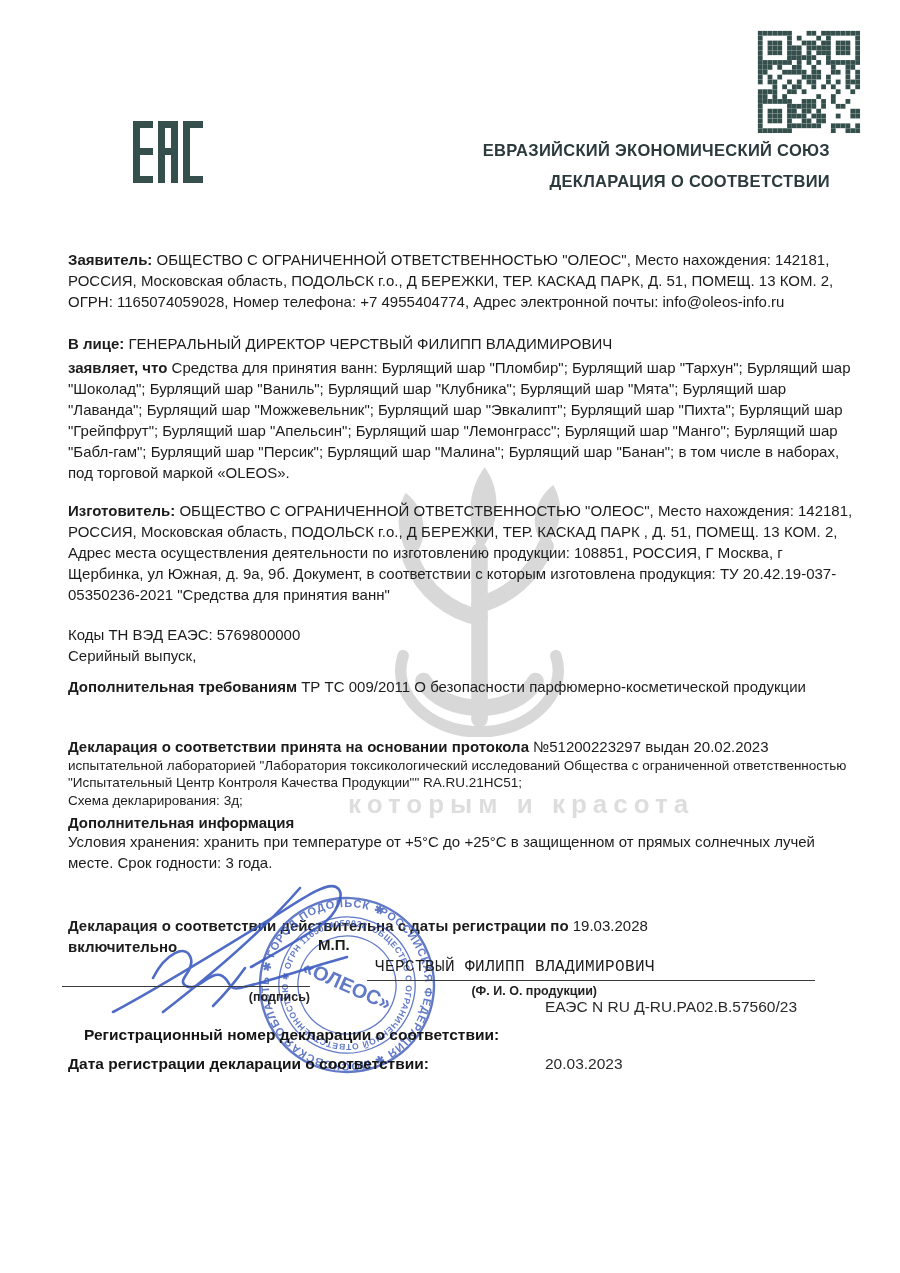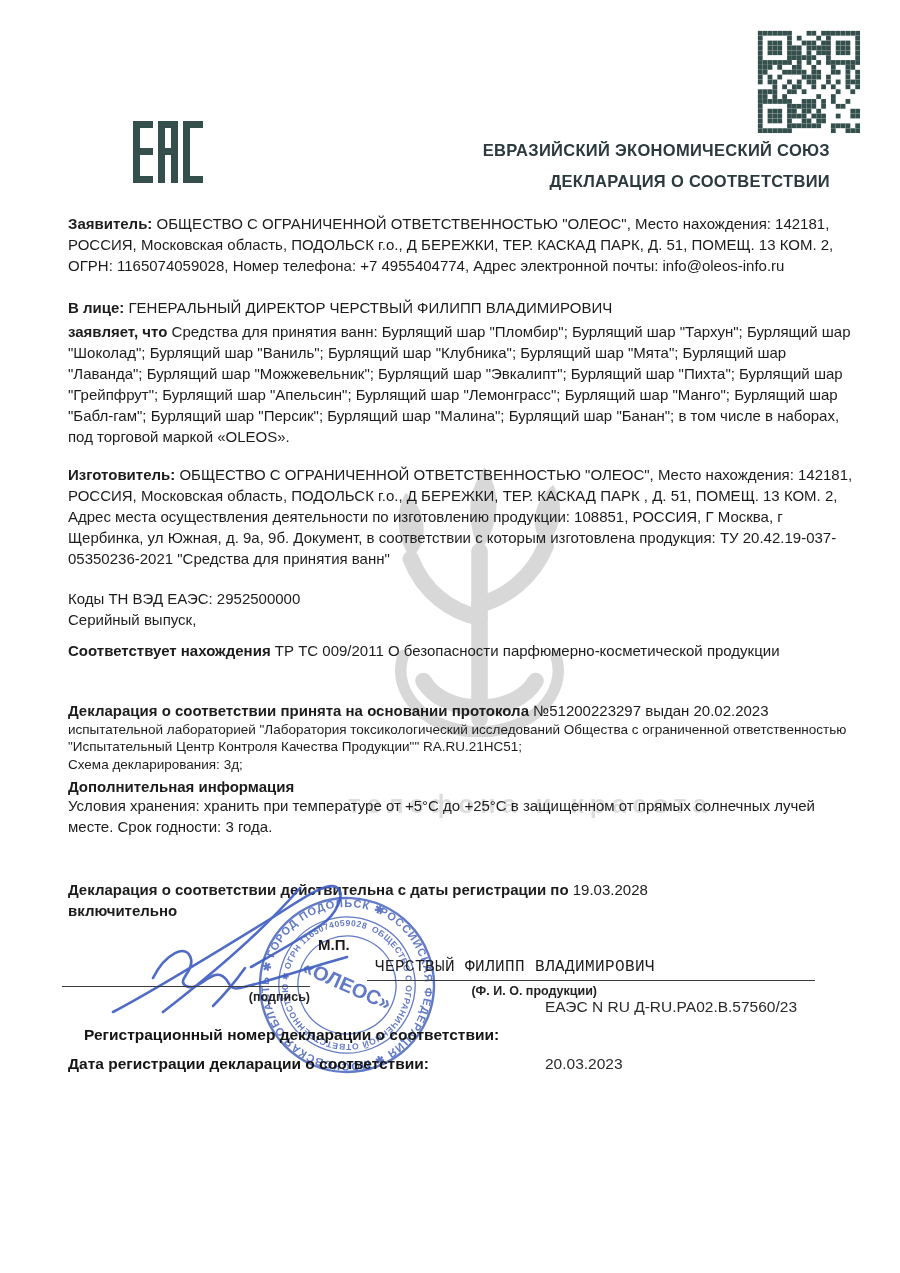--- a/index.html
+++ b/index.html
@@ -1,21 +1,21 @@
 <!DOCTYPE html>
 <html><head>
 <meta charset="utf-8">
 <style>
   html,body{margin:0;padding:0;}
   body{width:900px;height:1273px;background:#ffffff;font-family:"Liberation Sans", sans-serif;}
   .page{position:relative;width:900px;height:1273px;background:#fff;overflow:hidden;}
   .abs{position:absolute;}
   .title-line{width:700px;left:130px;text-align:right;font-weight:bold;font-size:16.5px;color:#2c3a3d;letter-spacing:.3px;}
   .content{left:68px;width:792px;color:#1c1c1c;font-size:15px;line-height:21px;}
-  .para{position:absolute;left:0;width:792px;}
+  .para{position:absolute;left:0;width:792px;margin-top:36px;}
   .para .b{font-weight:bold;}
   .para.small{font-size:13.5px;line-height:16.5px;}
   .rule{height:0;border-top:1.6px solid #3a3a3a;}
   .cap{font-size:12.5px;font-weight:bold;color:#222;text-align:right;}
   .mp{font-weight:bold;font-size:15px;color:#1c1c1c;}
   .fio-name{font-size:16px;color:#1c1c1c;letter-spacing:.4px;white-space:nowrap;font-family:Liberation Mono, monospace;}
   .reg-label{font-weight:bold;font-size:15.5px;color:#151515;white-space:nowrap;}
   .reg-value{font-size:15.5px;color:#2a2a2a;white-space:nowrap;}
   .wm-brand{font-size:97px;font-weight:600;color:#8f8f8f;opacity:.38;letter-spacing:4px;white-space:nowrap;pointer-events:none;}
   .wm-tag{font-size:26px;font-weight:bold;color:#9a9a9a;opacity:.33;letter-spacing:6px;white-space:nowrap;pointer-events:none;}
@@ -293,30 +293,30 @@
   <svg class="abs" style="left:352px;top:452px;opacity:.5;" width="255" height="285" viewBox="0 0 200 224" fill="none" stroke="#b2b2b2" stroke-width="13" stroke-linecap="round">
     <path d="M100 210 C100 160 100 120 100 78"></path>
     <path d="M100 78 C88 52 92 28 104 12 C118 30 116 60 100 78" fill="#b2b2b2" stroke="none"></path>
     <path d="M100 130 C78 126 56 110 46 84"></path>
     <path d="M46 84 C34 66 34 46 42 32 C58 44 62 70 46 84" fill="#b2b2b2" stroke="none"></path>
     <path d="M100 120 C122 114 142 98 152 74"></path>
     <path d="M152 74 C166 58 166 40 158 26 C142 38 138 62 152 74" fill="#b2b2b2" stroke="none"></path>
     <path d="M56 180 C72 208 128 208 144 180"></path>
     <path d="M40 160 C30 190 60 220 100 220 C140 220 170 190 160 160" stroke-width="9"></path>
   </svg>
-  <div class="abs wm-tag" style="left:348px;top:789px;">телефона и красота</div>
+  <div class="abs wm-tag" style="left:348px;top:789px;">которым и красота</div>
 
   <div class="abs content" style="top:0;">
       <div class="para" style="top: 213px;"><span class="b">Заявитель: </span><span>ОБЩЕСТВО С ОГРАНИЧЕННОЙ ОТВЕТСТВЕННОСТЬЮ "ОЛЕОС", Место нахождения: 142181, РОССИЯ,  Московская область, ПОДОЛЬСК г.о., Д БЕРЕЖКИ, ТЕР. КАСКАД ПАРК, Д. 51, ПОМЕЩ.  13  КОМ.  2, ОГРН: 1165074059028, Номер телефона: +7 4955404774, Адрес электронной почты: info@oleos-info.ru</span></div>
       <div class="para" style="top: 297px;"><span class="b">В лице: </span><span>ГЕНЕРАЛЬНЫЙ ДИРЕКТОР ЧЕРСТВЫЙ ФИЛИПП ВЛАДИМИРОВИЧ</span></div>
       <div class="para" style="top: 321px;"><span class="b">заявляет, что </span><span>Средства для принятия ванн: Бурлящий шар "Пломбир"; Бурлящий шар "Тархун"; Бурлящий шар "Шоколад"; Бурлящий шар "Ваниль"; Бурлящий шар "Клубника"; Бурлящий шар "Мята"; Бурлящий шар "Лаванда"; Бурлящий шар "Можжевельник"; Бурлящий шар "Эвкалипт"; Бурлящий шар "Пихта"; Бурлящий шар "Грейпфрут"; Бурлящий шар "Апельсин"; Бурлящий шар "Лемонграсс"; Бурлящий шар "Манго"; Бурлящий шар "Бабл-гам"; Бурлящий шар "Персик"; Бурлящий шар "Малина"; Бурлящий шар "Банан"; в том числе в наборах, под торговой маркой «OLEOS».</span></div>
       <div class="para" style="top: 464px;"><span class="b">Изготовитель: </span><span>ОБЩЕСТВО С ОГРАНИЧЕННОЙ ОТВЕТСТВЕННОСТЬЮ "ОЛЕОС", Место нахождения: 142181, РОССИЯ,  Московская область, ПОДОЛЬСК г.о., Д БЕРЕЖКИ, ТЕР. КАСКАД ПАРК , Д. 51, ПОМЕЩ.  13  КОМ.  2, Адрес места осуществления деятельности по изготовлению продукции: 108851, РОССИЯ, Г Москва, г Щербинка, ул Южная, д. 9а, 9б. Документ, в соответствии с которым изготовлена продукция: ТУ 20.42.19-037-05350236-2021 "Средства для принятия ванн"</span></div>
-      <div class="para" style="top: 588px;"><span>Коды ТН ВЭД ЕАЭС: 2952500000</span></div>
+      <div class="para" style="top: 588px;"><span>Коды ТН ВЭД ЕАЭС: 5769800000</span></div>
       <div class="para" style="top: 609px;"><span>Серийный выпуск,</span></div>
-      <div class="para" style="top: 640px;"><span class="b">Соответствует нахождения  </span><span>ТР ТС 009/2011 О безопасности парфюмерно-косметической продукции</span></div>
+      <div class="para" style="top: 640px;"><span class="b">Дополнительная требованиям  </span><span>ТР ТС 009/2011 О безопасности парфюмерно-косметической продукции</span></div>
       <div class="para" style="top: 700px;"><span class="b">Декларация о соответствии принята на основании протокола </span><span>№51200223297 выдан 20.02.2023</span></div>
       <div class="para small" style="top: 722px;"><span>испытательной лабораторией "Лаборатория токсикологический исследований Общества с ограниченной ответственностью "Испытательный Центр Контроля Качества Продукции"" RA.RU.21НС51;</span></div>
       <div class="para small" style="top: 757px;"><span>Схема декларирования: 3д;</span></div>
       <div class="para" style="top: 776px;"><span class="b">Дополнительная информация</span></div>
       <div class="para" style="top: 795px;"><span>Условия хранения: хранить при температуре от +5°С до +25°С в защищенном от прямых солнечных лучей месте. Срок годности: 3 года.</span></div>
       <div class="para" style="top: 879px;"><span class="b">Декларация о соответствии действительна с даты регистрации по </span><span>19.03.2028</span></div>
       <div class="para" style="top: 900px;"><span class="b">включительно</span></div>
     </div>
 
   <svg class="abs" style="left:247px;top:885px;opacity:.82;" width="200" height="200" viewBox="0 0 200 200">

